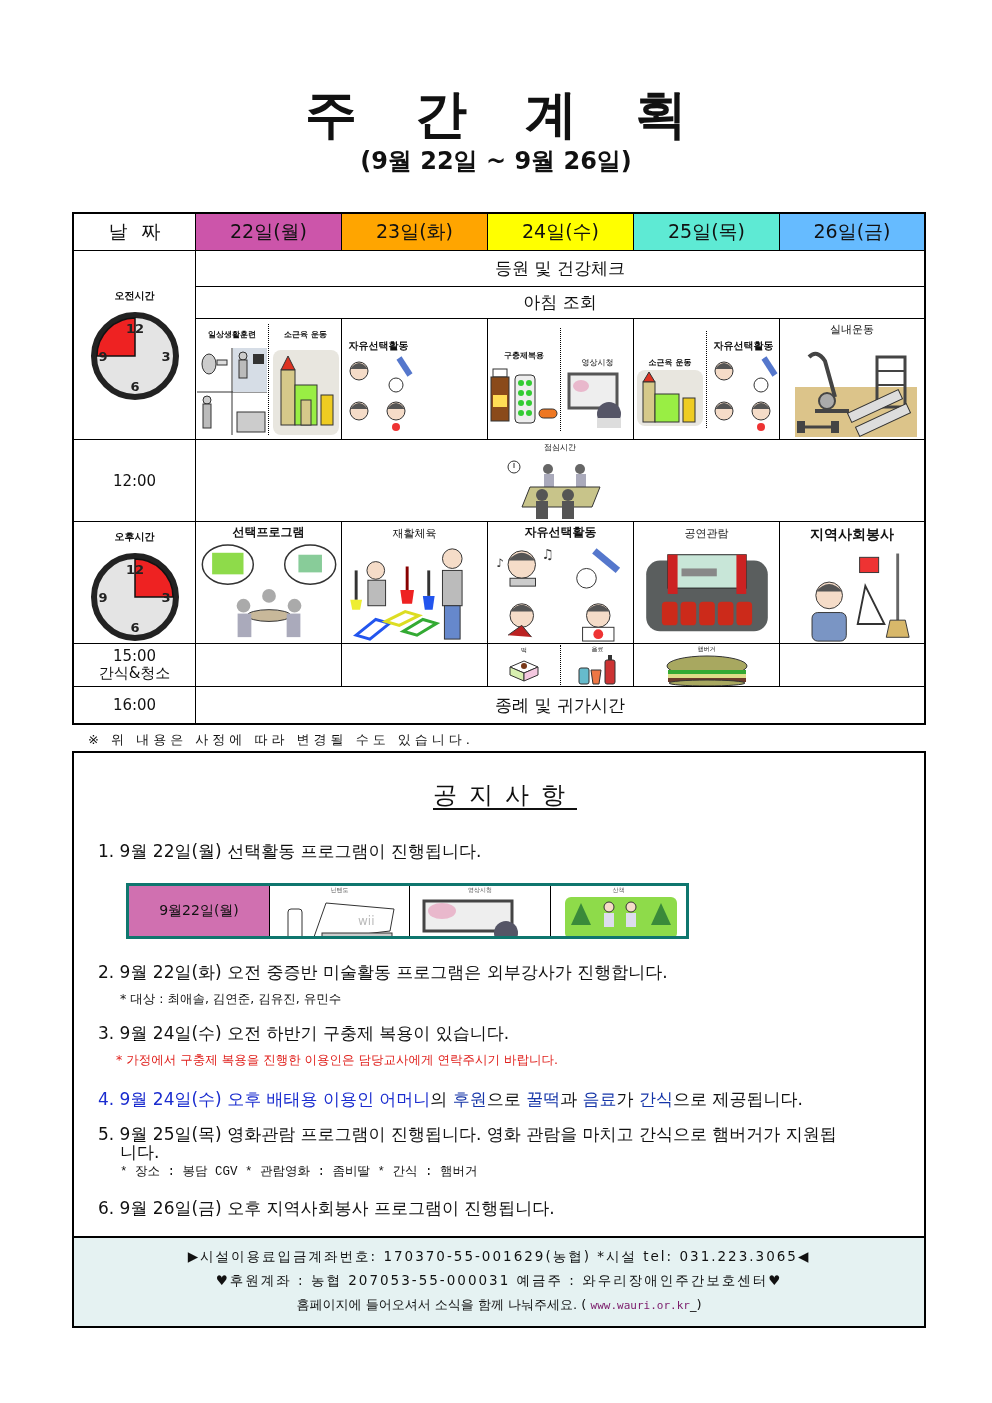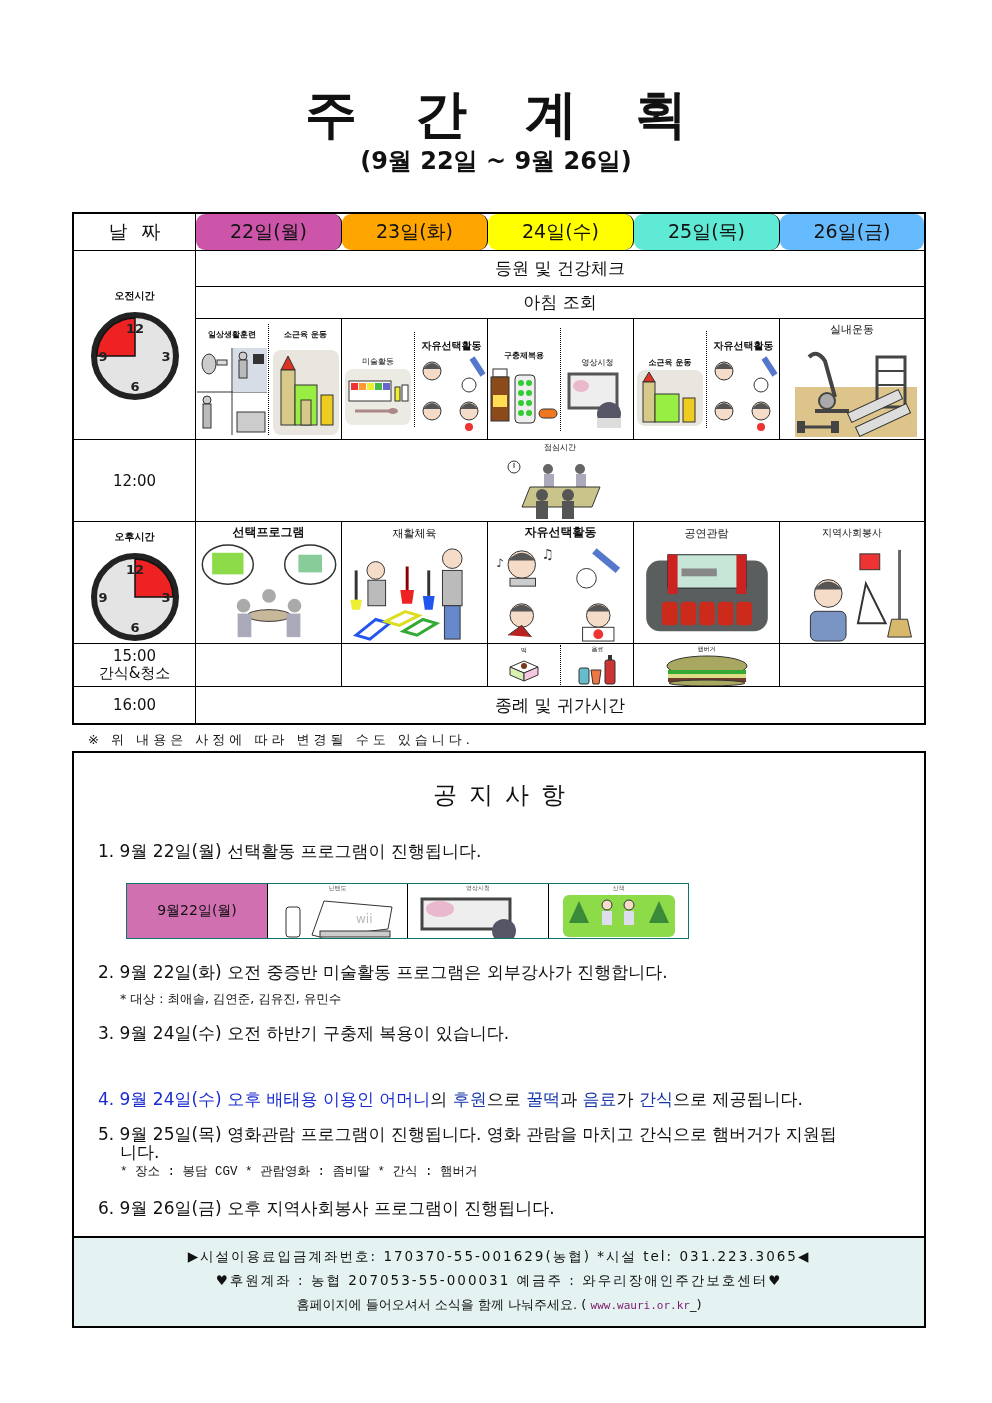--- a/index.html
+++ b/index.html
@@ -13,40 +13,40 @@
   .sched { position: absolute; left: 72px; top: 212px; width: 854px; height: 513px; border: 2px solid #000; }
   .row { position: absolute; left: 0; width: 850px; border-bottom: 1px solid #000; }
   .lbl { position: absolute; left: 0; top: 0; bottom: 0; width: 122px; border-right: 1px solid #000; display: flex; flex-direction: column; align-items: center; justify-content: center; text-align: center; }
   .cells { position: absolute; left: 122px; right: 0; top: 0; bottom: 0; display: flex; }
   .cell { flex: 0 0 146px; border-right: 1px solid #000; position: relative; overflow: hidden; display: flex; flex-direction: column; align-items: center; }
   .cell:last-child { border-right: none; flex: 1 1 auto; }
   .half { flex: 0 0 73px; border-right: 1px dotted #000; position: relative; overflow: hidden; display: flex; flex-direction: column; align-items: center; }
   .full { flex: 1 1 auto; display: flex; align-items: center; justify-content: center; font-size: 17px; }
 
   .hdr .lbl { font-size: 19px; letter-spacing: 14px; padding-left: 14px; }
-  .hdr .cell { justify-content: center; font-size: 19px; border-radius: 9px; }
+  .hdr .cell { justify-content: center; font-size: 19px; }
 
   .small-cap { font-size: 8px; margin-top: 5px; white-space: nowrap; font-weight: bold; }
   .mid-cap { font-size: 10px; margin-top: 3px; font-weight: bold; white-space: nowrap; }
   .big-cap { font-size: 12px; font-weight: bold; margin-top: 2px; white-space: nowrap; }
   .clock-lbl { font-size: 10px; font-weight: bold; margin-bottom: 8px; }
 
   .note-star { position: absolute; left: 88px; top: 731px; font-size: 13px; letter-spacing: 4px; }
 
   
   .notice { position: absolute; left: 72px; top: 751px; width: 854px; height: 577px; border: 2px solid #000; }
   .notice-title { position: absolute; left: 0; top: 26px; width: 850px; text-align: center; font-size: 24px; letter-spacing: 12px; }
-  .notice-title span { text-underline-offset: 5px; padding-left: 12px; }
+  .notice-title span { text-decoration: underline; text-underline-offset: 5px; padding-left: 12px; }
   .item { position: absolute; left: 24px; font-size: 17px; line-height: 20px; }
   .sub { position: absolute; left: 46px; font-size: 12.5px; line-height: 16px; }
   .blue { color: #1a2ccf; }
   .dblue { color: #1535a8; }
   .red { color: #e0201c; }
 
-  .sel-table { position: absolute; left: 52px; top: 130px; width: 563px; height: 56px; border: 1px solid #0f766e; display: flex; }
+  .sel-table { position: absolute; left: 52px; top: 130px; width: 563px; height: 56px; border: 3px solid #0f766e; display: flex; }
   .sel-table > div { border-right: 1px solid #000; position: relative; overflow: hidden; }
   .sel-table > div:last-child { border-right: none; }
 
   .footer { position: absolute; left: 0; bottom: 0; width: 850px; height: 90px; background: #e5f2f2; border-top: 2px solid #000; text-align: center; font-size: 13.5px; letter-spacing: 2px; }
   .footer div { position: absolute; left: 0; width: 850px; }
   .link { color: #7a1a6a; font-family: "DejaVu Sans Mono", monospace; font-size: 11px; letter-spacing: 0; }
 </style>
 </head>
 <body>
 
@@ -106,36 +106,20 @@
             <polygon points="10,30 17,16 24,30" fill="#dd3322" stroke="#333"></polygon>
             <rect x="10" y="30" width="14" height="55" fill="#d6c98a" stroke="#333"></rect>
             <rect x="24" y="45" width="22" height="40" fill="#99ee44" stroke="#333"></rect>
             <rect x="30" y="60" width="10" height="25" fill="#d6c98a" stroke="#333"></rect>
             <rect x="50" y="55" width="12" height="30" fill="#eecc22" stroke="#333"></rect>
           </svg>
         </div>
       </div>
 
       <div class="cell" style="flex-direction:row;">
-        <div class="half">
-          <div class="small-cap" style="margin-top:24px;font-weight:normal;">미술활동</div>
-          <svg width="70" height="60" viewBox="0 0 70 60">
-            <rect x="2" y="2" width="66" height="56" rx="8" fill="#ecebe3"></rect>
-            <rect x="6" y="14" width="42" height="20" fill="#fff" stroke="#333"></rect>
-            <rect x="8" y="16" width="7" height="7" fill="#e33"></rect>
-              <rect x="16" y="16" width="7" height="7" fill="#f93"></rect>
-            <rect x="24" y="16" width="7" height="7" fill="#ee3"></rect>
-              <rect x="32" y="16" width="7" height="7" fill="#4b4"></rect>
-            <rect x="40" y="16" width="7" height="7" fill="#66c"></rect>
-            <rect x="52" y="20" width="5" height="14" fill="#ee3" stroke="#333"></rect>
-            <rect x="59" y="18" width="6" height="16" fill="#fff" stroke="#333"></rect>
-            <line x1="12" y1="44" x2="48" y2="44" stroke="#a88" stroke-width="3"></line>
-            <ellipse cx="50" cy="44" rx="5" ry="3" fill="#a88"></ellipse>
-          </svg>
-        </div>
         <div class="half" style="border-right:none;">
           <div class="mid-cap" style="margin-top:14px;">자유선택활동</div>
           <svg width="70" height="80" viewBox="0 0 70 80">
             <circle cx="15" cy="18" r="9" fill="#f5dcc8" stroke="#333"></circle>
               <path d="M6 16 Q15 4 24 16" fill="#555"></path>
             <circle cx="52" cy="32" r="7" fill="#fff" stroke="#333"></circle>
             <path d="M55 5 L66 22" stroke="#5577cc" stroke-width="6"></path>
             <circle cx="15" cy="58" r="9" fill="#f5dcc8" stroke="#333"></circle>
               <path d="M6 56 Q15 44 24 56" fill="#555"></path>
             <circle cx="52" cy="58" r="9" fill="#f5dcc8" stroke="#333"></circle>
@@ -317,21 +301,21 @@
           <rect x="100" y="14" width="10" height="40" fill="#cc2222"></rect>
           <rect x="44" y="28" width="36" height="8" fill="#888"></rect>
           <rect x="24" y="62" width="16" height="24" rx="4" fill="#cc2a1a"></rect>
           <rect x="43" y="62" width="16" height="24" rx="4" fill="#cc2a1a"></rect>
           <rect x="62" y="62" width="16" height="24" rx="4" fill="#cc2a1a"></rect>
           <rect x="81" y="62" width="16" height="24" rx="4" fill="#cc2a1a"></rect>
           <rect x="100" y="62" width="16" height="24" rx="4" fill="#cc2a1a"></rect>
         </svg>
       </div>
       <div class="cell">
-        <div class="big-cap" style="margin-top:4px;font-weight:normal;font-size:10px;">지역사회봉사</div>
+        <div class="big-cap" style="margin-top:4px;font-weight:bold;font-size:14px;">지역사회봉사</div>
         <svg width="140" height="104" viewBox="0 0 140 104">
           <circle cx="46" cy="54" r="14" fill="#f5dcc8" stroke="#333"></circle>
             <path d="M32 50 Q46 34 60 50" fill="#555"></path>
           <rect x="28" y="72" width="36" height="30" rx="6" fill="#7a95c4" stroke="#333"></rect>
           <rect x="78" y="14" width="20" height="16" fill="#e33" stroke="#333"></rect>
           <polygon points="84,44 76,84 104,84" fill="none" stroke="#333" stroke-width="2"></polygon>
           <line x1="118" y1="10" x2="118" y2="80" stroke="#666" stroke-width="3"></line>
           <polygon points="110,80 126,80 130,98 106,98" fill="#d8b86a" stroke="#333"></polygon>
         </svg>
       </div>
@@ -425,20 +409,21 @@
         <circle cx="80" cy="12" r="5" fill="#f5dcc8" stroke="#333"></circle>
           <rect x="75" y="18" width="10" height="14" fill="#dde"></rect>
       </svg>
     </div>
   </div>
 
   <div class="item" style="top:209px;">2. 9월 22일(화) 오전 중증반 미술활동 프로그램은 외부강사가 진행합니다.</div>
   <div class="sub" style="top:238px;">* 대상 : 최애솔, 김연준, 김유진, 유민수</div>
 
   <div class="item" style="top:270px;">3. 9월 24일(수) 오전 하반기 구충제 복용이 있습니다.</div>
+  <div class="sub red" style="top:299px;left:42px;">* 가정에서 구충제 복용을 진행한 이용인은 담당교사에게 연락주시기 바랍니다.</div>
 
   <div class="item blue" style="top:336px;">
     <span>4. 9월 24일(수) 오후 배태용 이용인 어머니</span><span style="color:#111">의 </span><span class="dblue">후원</span><span style="color:#111">으로 </span><span class="dblue">꿀떡</span><span style="color:#111">과 </span><span class="dblue">음료</span><span style="color:#111">가 </span><span class="dblue">간식</span><span style="color:#111">으로 제공됩니다.</span>
   </div>
 
   <div class="item" style="top:371px;">5. 9월 25일(목) 영화관람 프로그램이 진행됩니다. 영화 관람을 마치고 간식으로 햄버거가 지원됩</div>
   <div class="item" style="top:389px;left:46px;">니다.</div>
   <div class="sub" style="top:411px;font-family:Liberation Mono, monospace;">* 장소 : 봉담 CGV    * 관람영화 : 좀비딸   * 간식 : 햄버거</div>
 
   <div class="item" style="top:445px;">6. 9월 26일(금) 오후 지역사회봉사 프로그램이 진행됩니다.</div>

